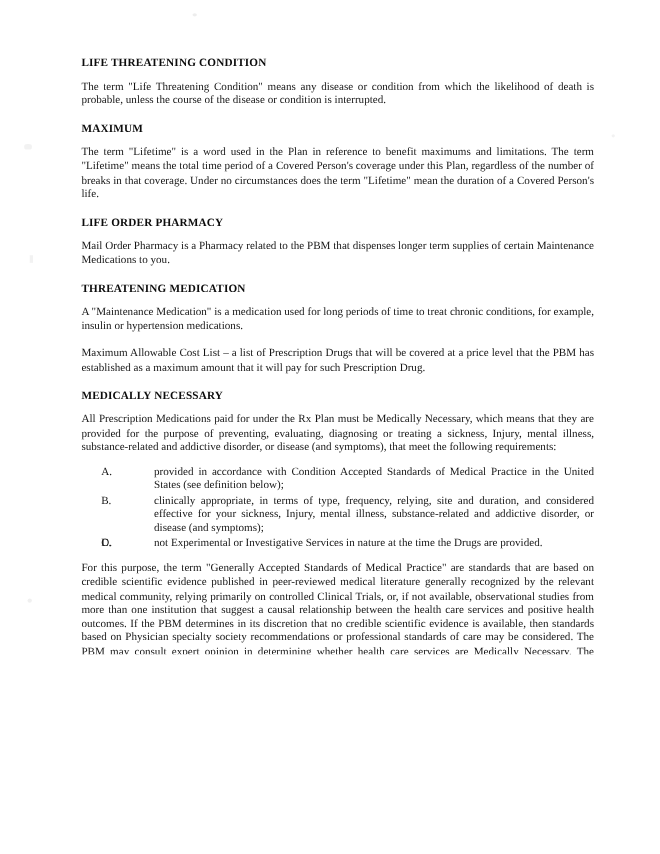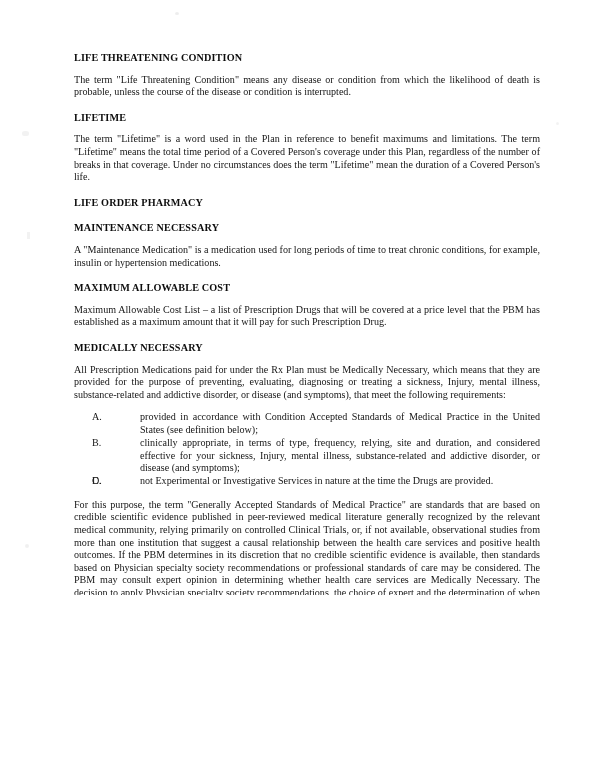--- a/index.html
+++ b/index.html
@@ -138,35 +138,35 @@
   <div class="artifact artifact-right-a"></div>
 
   <div class="content">
 
     <div class="section-block">
       <h2 class="section-heading">LIFE THREATENING CONDITION</h2>
       <p class="body-text">The term "Life Threatening Condition" means any disease or condition from which the likelihood of death is probable, unless the course of the disease or condition is interrupted.</p>
     </div>
 
     <div class="section-block">
-      <h2 class="section-heading">LIFETIME</h2>
+      <h2 class="section-heading">MAXIMUM</h2>
       <p class="body-text">The term "Lifetime" is a word used in the Plan in reference to benefit maximums and limitations. The term "Lifetime" means the total time period of a Covered Person's coverage under this Plan, regardless of the number of breaks in that coverage. Under no circumstances does the term "Lifetime" mean the duration of a Covered Person's life.</p>
     </div>
 
     <div class="section-block">
       <h2 class="section-heading">LIFE ORDER PHARMACY</h2>
-    </div>
-
-    <div class="section-block">
-      <h2 class="section-heading">MAINTENANCE NECESSARY</h2>
+      <p class="body-text">Mail Order Pharmacy is a Pharmacy related to the PBM that dispenses longer term supplies of certain Maintenance Medications to you.</p>
+    </div>
+
+    <div class="section-block">
+      <h2 class="section-heading">THREATENING MEDICATION</h2>
       <p class="body-text">A "Maintenance Medication" is a medication used for long periods of time to treat chronic conditions, for example, insulin or hypertension medications.</p>
     </div>
 
     <div class="section-block">
-      <h2 class="section-heading">MAXIMUM ALLOWABLE COST</h2>
       <p class="body-text">Maximum Allowable Cost List – a list of Prescription Drugs that will be covered at a price level that the PBM has established as a maximum amount that it will pay for such Prescription Drug.</p>
     </div>
 
     <div class="section-block">
       <h2 class="section-heading">MEDICALLY NECESSARY</h2>
       <p class="body-text">All Prescription Medications paid for under the Rx Plan must be Medically Necessary, which means that they are provided for the purpose of preventing, evaluating, diagnosing or treating a sickness, Injury, mental illness, substance-related and addictive disorder, or disease (and symptoms), that meet the following requirements:</p>
 
       <ol class="lettered-list">
         <li>
           <span class="marker">A.</span>

